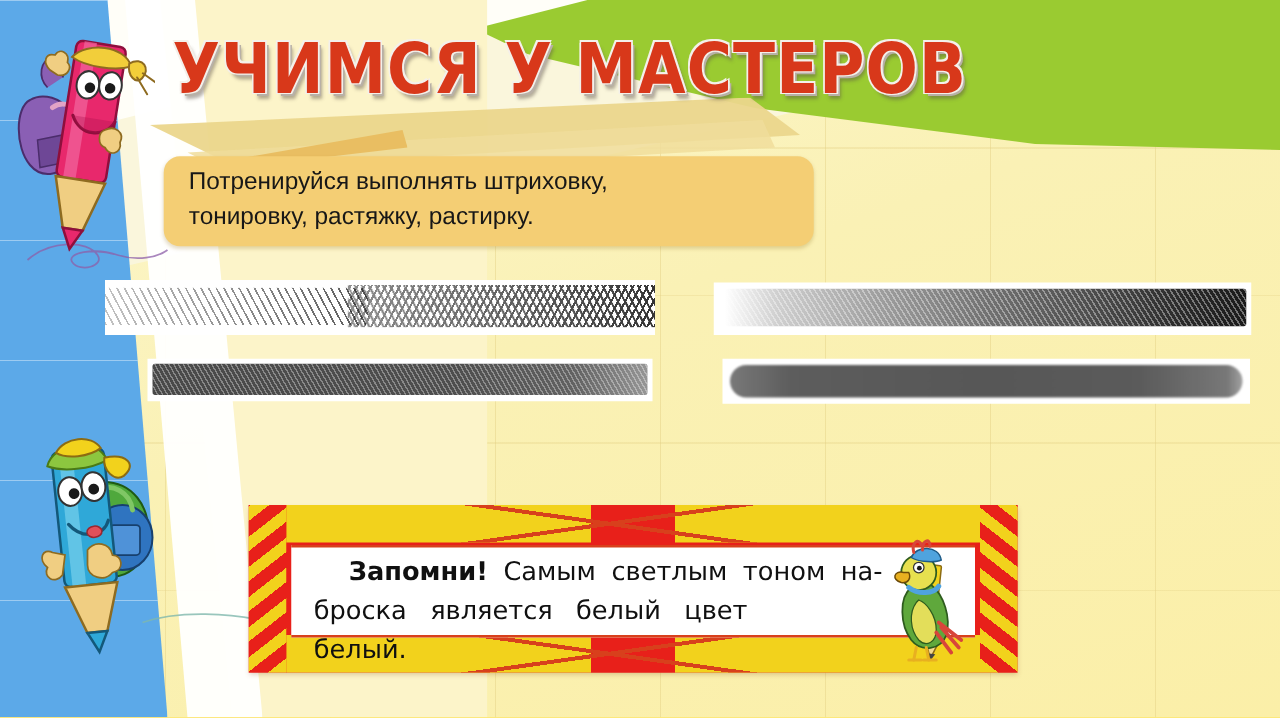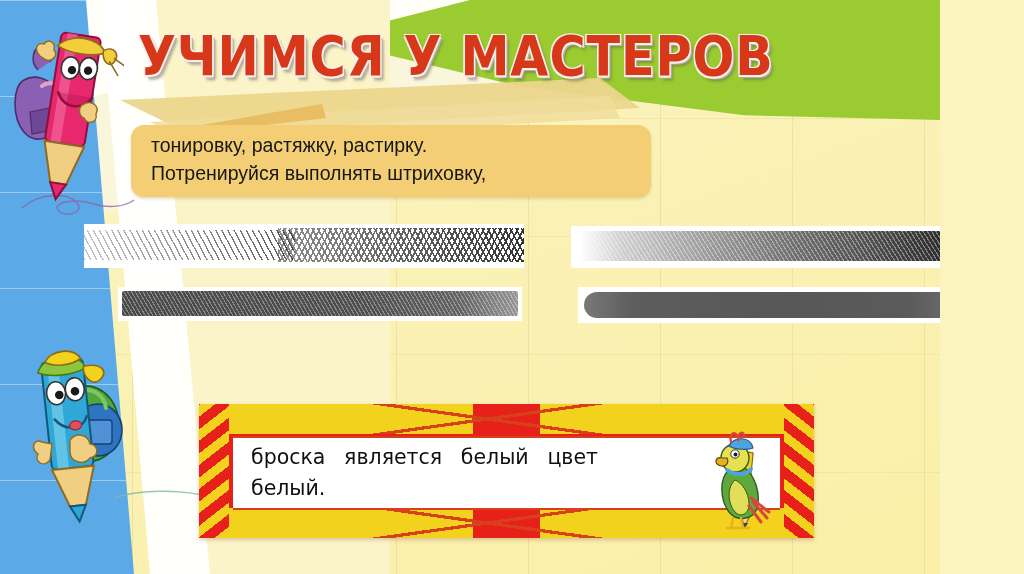--- a/index.html
+++ b/index.html
@@ -2,21 +2,21 @@
 <html lang="ru"><head>
 <meta charset="utf-8">
 <title>Учимся у мастеров</title>
 <style>
   html,body{margin:0;padding:0;}
   body{
     width:1024px;height:574px;overflow:hidden;
     font-family:"Liberation Sans","DejaVu Sans",sans-serif;
     background:#FBF4C0;
   }
-  .slide{position:relative;width:940px;height:574px;overflow:hidden;background:#fde047;}
+  .slide{position:relative;width:1024px;height:574px;overflow:hidden;background:#fde047;}
 
   
   .bg-base{position:absolute;inset:0;background:linear-gradient(160deg,#FDF8D2 0%,#FAF1B5 45%,#FBEFA8 100%);}
   .bg-grid{position:absolute;inset:0;
     background-image:
       repeating-linear-gradient(to right, rgba(226,206,130,.45) 0 1px, transparent 1px 132px),
       repeating-linear-gradient(to bottom, rgba(226,206,130,.30) 0 1px, transparent 1px 118px);
   }
   .bg-cream-top{position:absolute;left:0;top:0;width:1024px;height:240px;
     background:#FAF6DC;
@@ -153,22 +153,22 @@
     <path d="M2 16 C 30 6, 74 8, 104 16 C 126 22, 150 20, 156 8 C 150 2, 132 8, 138 18 C 144 28, 120 30, 104 24" fill="none" stroke="#7FB8AC" stroke-width="1.4" opacity=".8"></path>
   </svg>
 
   <div class="title-ribbon"></div>
   <div class="title-ribbon2"></div>
   <div class="title">УЧИМСЯ У МАСТЕРОВ</div>
 
   <div class="bubble-tail"></div>
   <div class="bubble"></div>
   <div class="bubble-inner">
+    <div>Потренируйся выполнять штриховку,</div>
     <div>тонировку, растяжку, растирку.</div>
-    <div>Потренируйся выполнять штриховку,</div>
   </div>
 
   <div class="strip s1">
     <div class="hatch-a"></div>
     <div class="hatch-b"></div>
   </div>
 
   <div class="strip s2">
     <div class="grad"></div>
   </div>
@@ -182,20 +182,24 @@
   </div>
 
   <div class="banner">
     <div class="banner-topbar"></div>
     <div class="banner-botbar"></div>
     <div class="banner-stripesL"></div>
     <div class="banner-stripesR"></div>
     <div class="banner-white"></div>
 
     <div class="banner-text">
+      <span class="l1">
+        <span class="bold">Запомни!</span>
+        <span>Самым   светлым   тоном   на-</span>
+      </span>
       <span class="l2">броска  является  белый  цвет  белый.</span>
     </div>
 
     <svg class="char" style="left:508px;top:26px;" width="72" height="104" viewBox="0 0 72 104">
 
       <g>
         <rect x="34" y="22" width="9" height="62" rx="1" fill="#F2D21C" stroke="#8C6B12" stroke-width="1.2" transform="rotate(6 38 53)"></rect>
         <polygon points="33,84 43,84 38,97" fill="#F3D98F" stroke="#8C6B12" stroke-width="1.2" transform="rotate(6 38 90)"></polygon>
         <polygon points="36,93 41,93 38,98" fill="#444" transform="rotate(6 38 95)"></polygon>
       </g>

